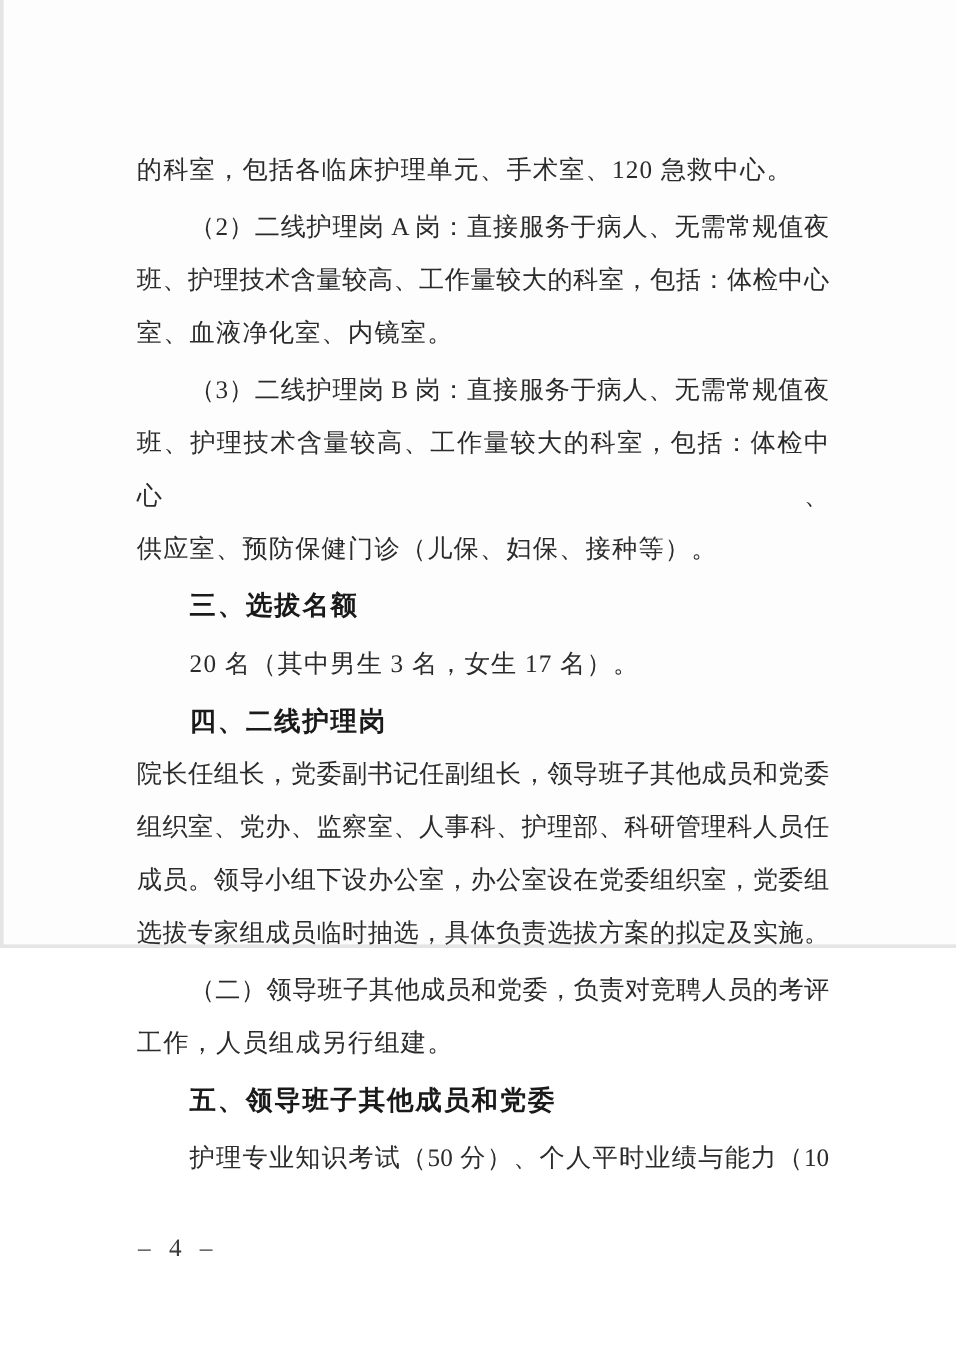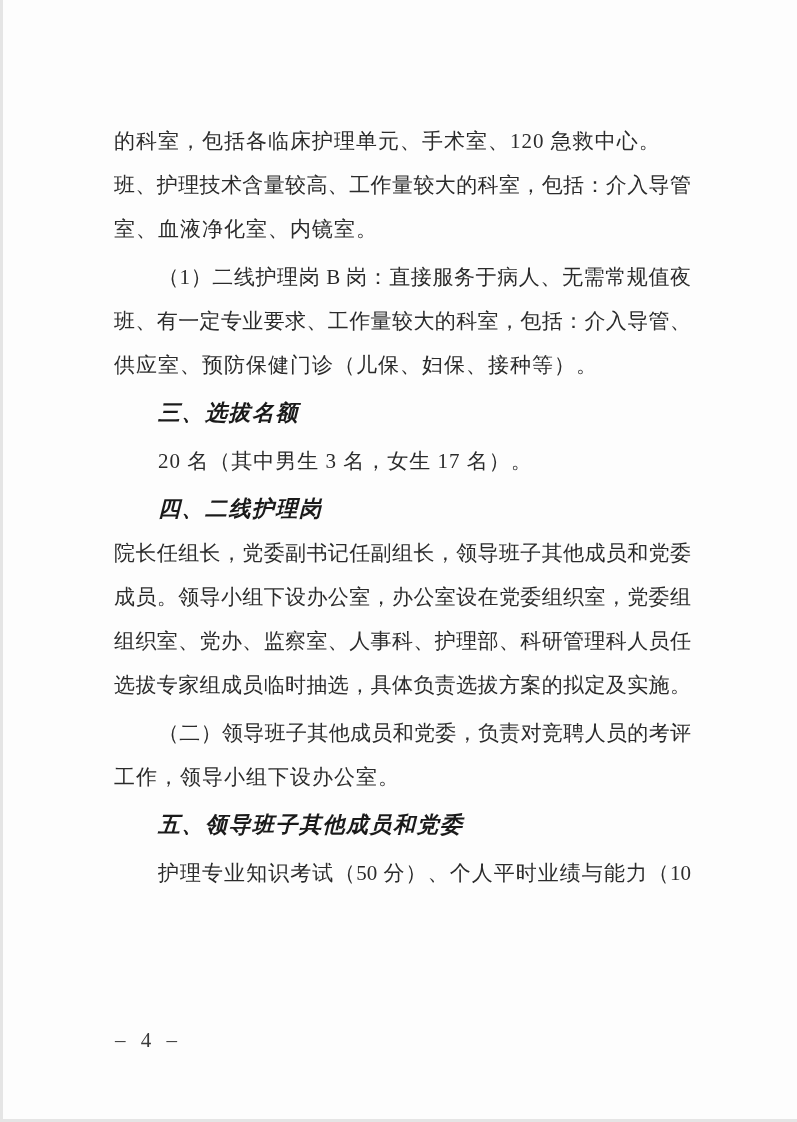--- a/index.html
+++ b/index.html
@@ -8,21 +8,21 @@
     --page-bg:#fdfdfd;
     --edge:#e5e5e5;
     --pagenum:#3a3a3a;
   }
   html,body{margin:0;padding:0;}
   body{
     width:797px;height:1122px;overflow:hidden;background:#ffffff;
     font-family:"Liberation Serif","DejaVu Serif",serif;
   }
   .page{
-    position:relative;width:797px;height:1122px;box-sizing:border-box;
+    position:relative;width:797px;height:790px;box-sizing:border-box;
     background:var(--page-bg);
     border-left:3px solid var(--edge);
     border-bottom:3px solid var(--edge);
   }
   .body-text{
     position:absolute;left:111px;top:119px;width:577px;
   }
   .line{
     font-family:"Liberation Serif","DejaVu Serif",serif;
     font-size:21px;line-height:44px;color:var(--text);
@@ -34,45 +34,46 @@
     text-align-last:justify;
     text-justify:inter-character;
   }
   .line.indent{
     text-indent:44px;
     margin-top:4px;
   }
   .line.heading{
     font-family:"Liberation Sans","DejaVu Sans",sans-serif;
     font-weight:700;color:var(--heading);
-    font-size:22px;letter-spacing:1.5px;font-style:italic;
+    font-size:22px;letter-spacing:1.5px;
   }
   .page-number{
     position:absolute;left:112px;top:1018px;
     font-size:21px;line-height:44px;color:var(--pagenum);
     letter-spacing:5px;
   }
 </style>
 </head>
 <body>
 
 <div class="page">
   <div class="body-text">
       <div class="line body">的科室，包括各临床护理单元、手术室、120 急救中心。</div>
-      <div class="line body justify">班、护理技术含量较高、工作量较大的科室，包括：介入导管</div>
+      <div class="line body indent justify">（2）二线护理岗 A 岗：直接服务于病人、无需常规值夜</div>
+      <div class="line body justify">班、护理技术含量较高、工作量较大的科室，包括：体检中心</div>
       <div class="line body">室、血液净化室、内镜室。</div>
-      <div class="line body indent justify">（1）二线护理岗 B 岗：直接服务于病人、无需常规值夜</div>
-      <div class="line body justify">班、有一定专业要求、工作量较大的科室，包括：介入导管、</div>
+      <div class="line body indent justify">（3）二线护理岗 B 岗：直接服务于病人、无需常规值夜</div>
+      <div class="line body justify">班、护理技术含量较高、工作量较大的科室，包括：体检中心、</div>
       <div class="line body">供应室、预防保健门诊（儿保、妇保、接种等）。</div>
       <div class="line heading indent">三、选拔名额</div>
       <div class="line body indent">20 名（其中男生 3 名，女生 17 名）。</div>
       <div class="line heading indent">四、二线护理岗</div>
       <div class="line body justify">院长任组长，党委副书记任副组长，领导班子其他成员和党委</div>
+      <div class="line body justify">组织室、党办、监察室、人事科、护理部、科研管理科人员任</div>
       <div class="line body justify">成员。领导小组下设办公室，办公室设在党委组织室，党委组</div>
-      <div class="line body justify">组织室、党办、监察室、人事科、护理部、科研管理科人员任</div>
       <div class="line body justify">选拔专家组成员临时抽选，具体负责选拔方案的拟定及实施。</div>
       <div class="line body indent justify">（二）领导班子其他成员和党委，负责对竞聘人员的考评</div>
-      <div class="line body">工作，领导小组下设办公室。</div>
+      <div class="line body">工作，人员组成另行组建。</div>
       <div class="line heading indent">五、领导班子其他成员和党委</div>
       <div class="line body indent justify">护理专业知识考试（50 分）、个人平时业绩与能力（10</div>
     </div>
   <div class="page-number">– 4 –</div>
 </div>
 
 </body></html>

